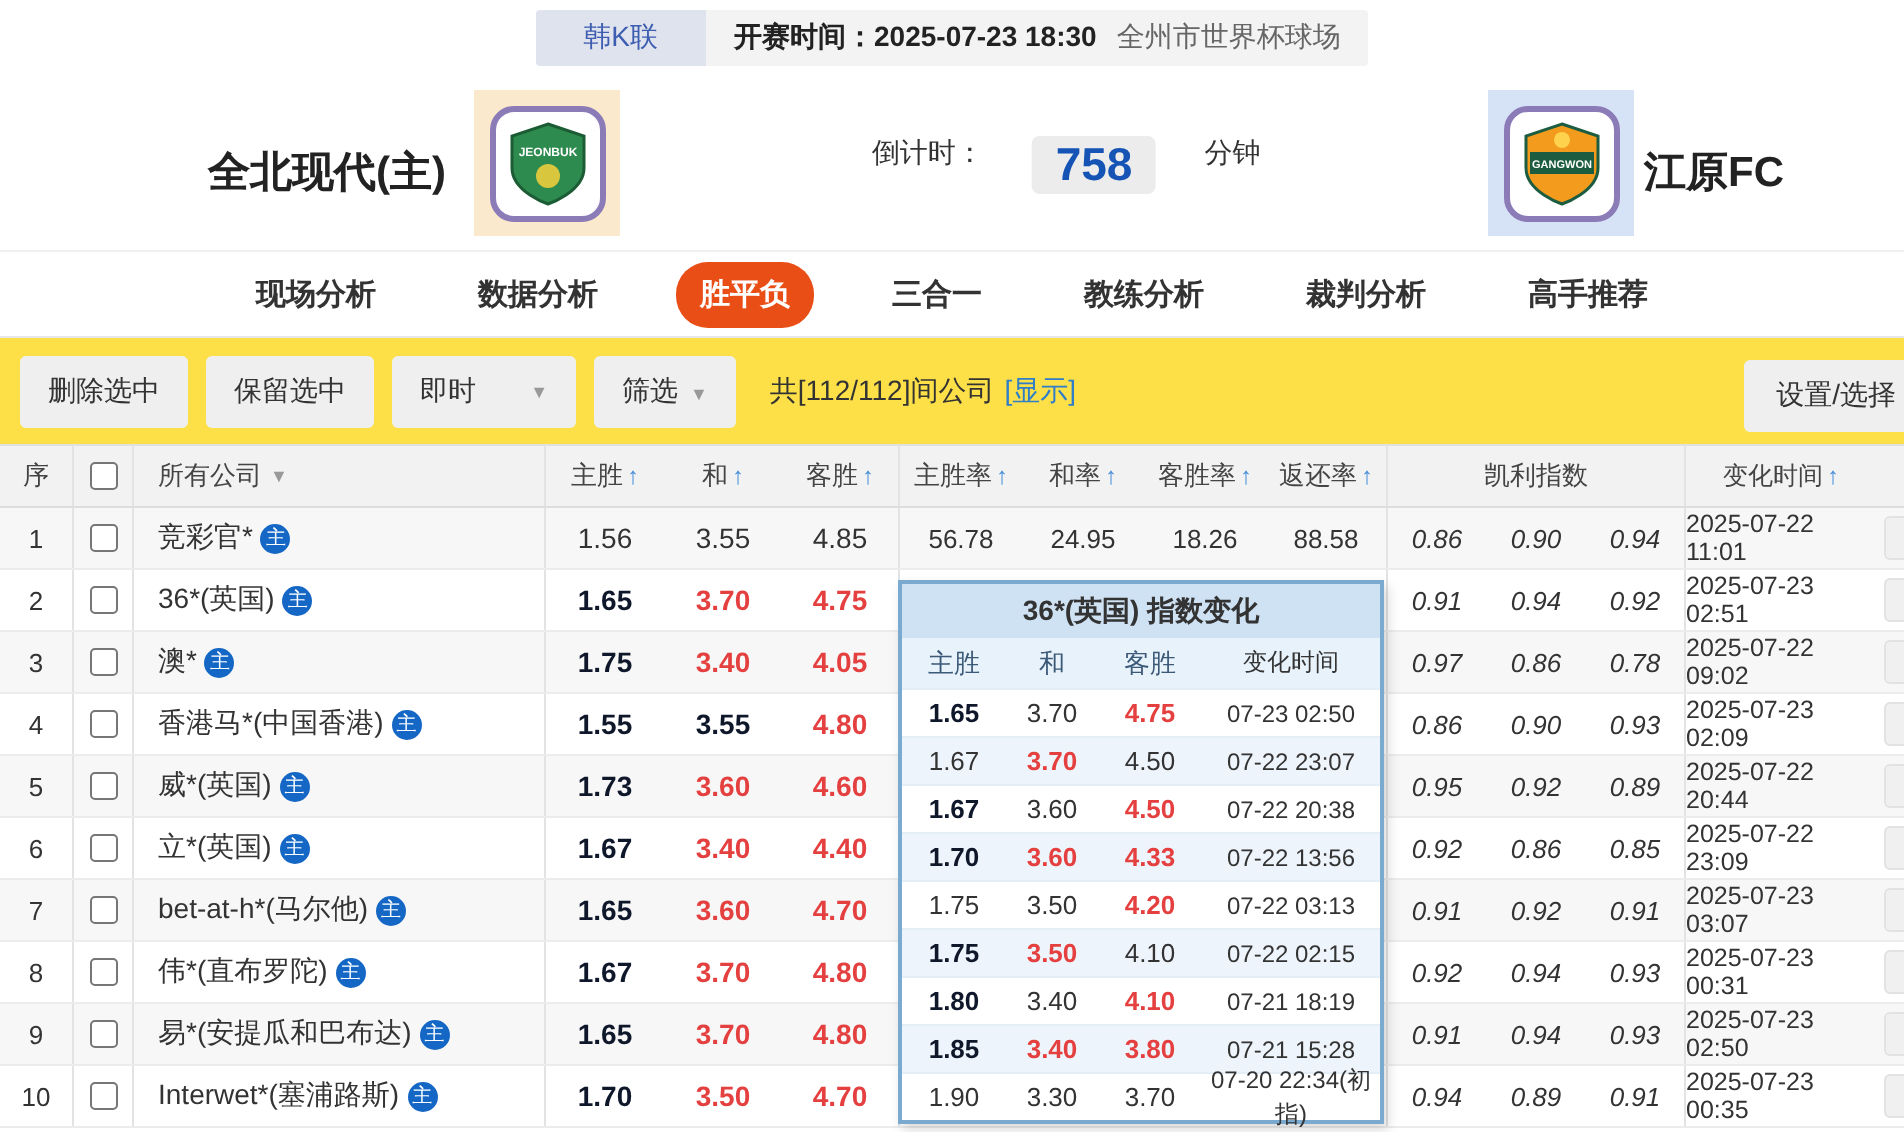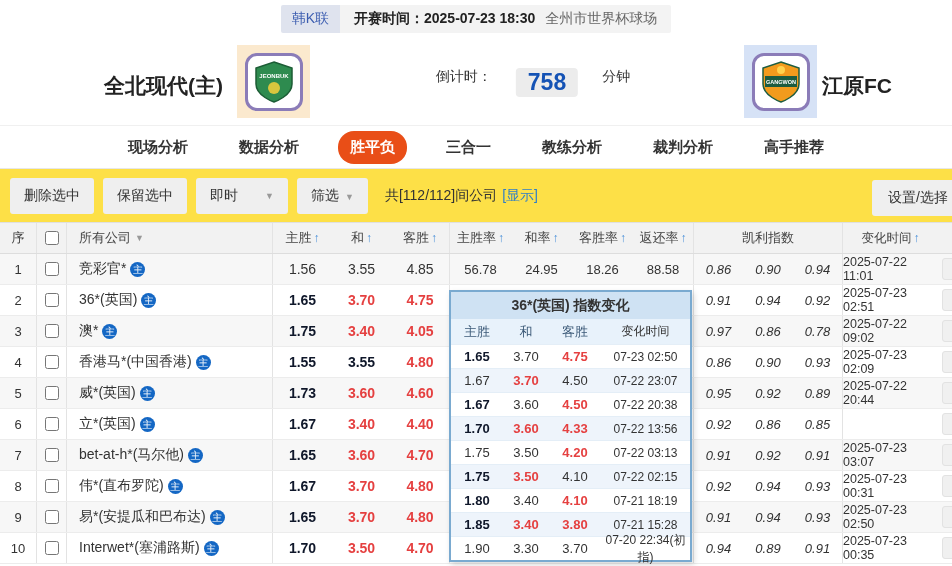--- a/index.html
+++ b/index.html
@@ -3,21 +3,21 @@
 <meta charset="utf-8">
 <style>
   * { margin:0; padding:0; box-sizing:border-box; }
   html,body { width:952px; height:566px; overflow:hidden; background:#fff;
     font-family:"Liberation Sans","DejaVu Sans",sans-serif; color:#333; }
   .page { position:relative; width:952px; height:566px; }
 
   
   .top-strip { height:38px; display:flex; align-items:center; justify-content:center; }
   .match-pill { display:flex; align-items:stretch; font-size:14px; border-radius:2px; overflow:hidden; }
-  .league-chip { background:#dfe3ee; color:#3c5db0; padding:5px 11px; }
+  .league-chip { background:#dfe3ee; color:#3c5db0; padding:5px 24px; }
   .pill-main { background:#f3f3f3; padding:5px 14px; display:flex; align-items:center; gap:10px; }
   .kickoff { font-weight:700; color:#222; }
   .venue { color:#666; }
 
   
   .match-header { position:relative; height:87px; }
   .team-name { position:absolute; font-size:21px; font-weight:700; color:#222; top:34px; }
   .home-name { left:104px; }
   .away-name { left:822px; }
   .logo-frame { position:absolute; top:7px; width:73px; height:73px; display:flex; align-items:center; justify-content:center; }
@@ -356,20 +356,21 @@
         <div class="cell col-odd odd-v c-g">1.67</div>
         <div class="cell col-odd odd-v c-r">3.40</div>
         <div class="cell col-odd odd-v last c-r">4.40</div>
         <div class="cell col-rate"></div>
         <div class="cell col-rate"></div>
         <div class="cell col-rate"></div>
         <div class="cell col-rate last"></div>
         <div class="cell col-kelly k0">0.92</div>
         <div class="cell col-kelly">0.86</div>
         <div class="cell col-kelly last">0.85</div>
+        <div class="cell col-time">2025-07-22 23:09</div>
         <div class="cell col-sliver">
           <div class="mini-btn"></div>
         </div>
       </div>
 
       <div class="t-row">
         <div class="cell col-no">7</div>
         <div class="cell col-cb">
           <input type="checkbox" style="">
         </div>

